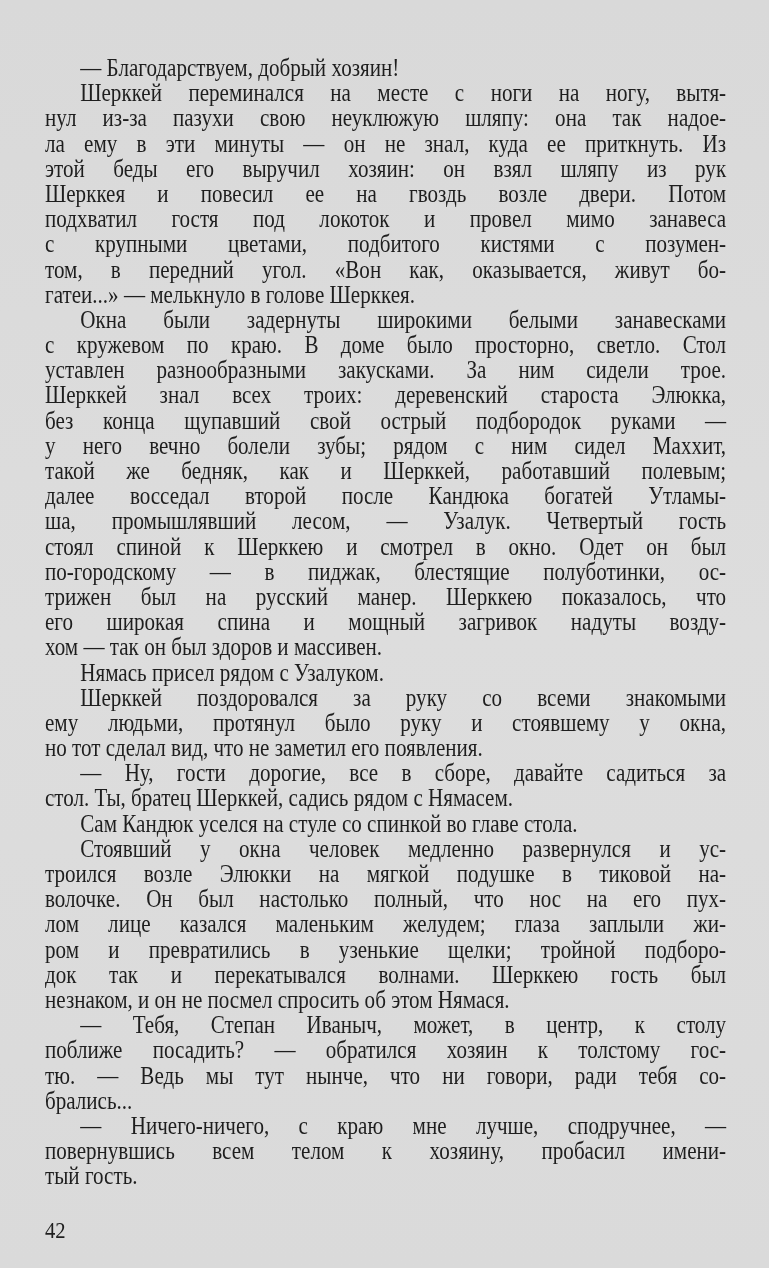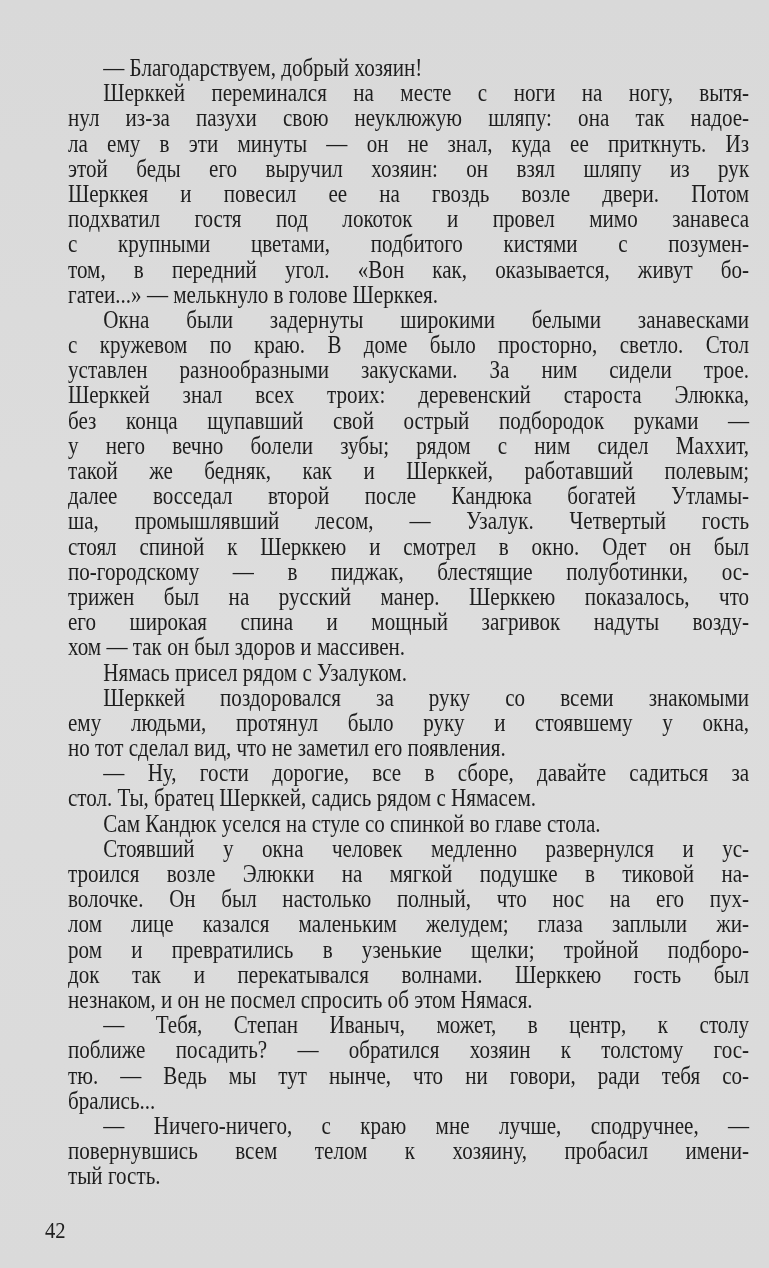--- a/index.html
+++ b/index.html
@@ -9,21 +9,21 @@
       font-family: "Liberation Serif", "DejaVu Serif", serif;
       color: #1e1e1e;
       position: relative;
     }
     .page {
       position: absolute; left: 0; top: 0; width: 769px; height: 1268px;
       background: linear-gradient(180deg, #d9d9d9 0%, #dddddd 50%, #dadada 100%);
     }
     .text-block {
       position: absolute;
-      left: 45px; top: 55px; width: 681px; margin-left: 23px;
+      left: 45px; top: 55px; width: 681px;
     }
     .line {
       display: block;
       height: 25.2px;
       line-height: 25.2px;
       font-size: 24.5px;
       white-space: nowrap;
       text-align: justify;
       text-align-last: justify;
       transform: scaleX(0.86);

